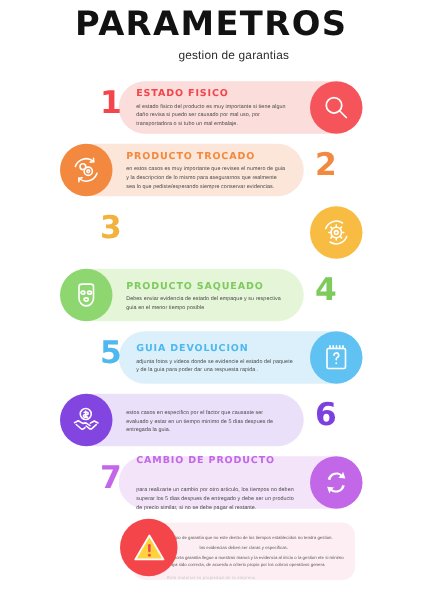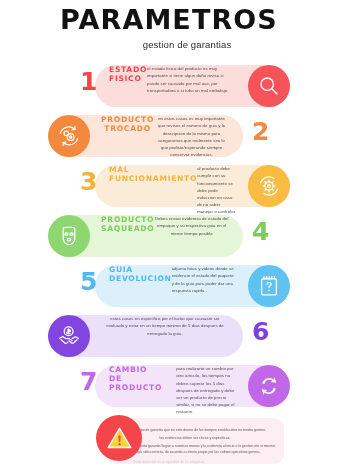--- a/index.html
+++ b/index.html
@@ -36,26 +36,26 @@
     height: 50px;
     margin-bottom: 0px;
   }
 
   .card {
     position: absolute;
     top: 4px;
     height: 42px;
     border-radius: 21px;
     display: flex;
-    flex-direction: row;
+    flex-direction: column;
     justify-content: center;
   }
   
   .row.icon-right .card { left: 95px; width: 188px; padding: 0 46px 0 14px; }
-  .row.icon-left  .card { left: 55px; width: 188px; padding: 0 14px 0 46px; text-align: center; }
+  .row.icon-left  .card { left: 55px; width: 188px; padding: 0 14px 0 46px; text-align: left; }
 
   .card-title {
     font-size: 7.6px;
     font-weight: 900;
     letter-spacing: .7px;
     margin-bottom: 1.5px;
     font-family: "DejaVu Sans", sans-serif;
   }
   .card-body {
     font-size: 4.3px;
@@ -154,24 +154,20 @@
             <circle cx="9.3" cy="9.3" r="2.3"></circle>
             <path d="M3.3 9.2a9 9 0 0 1 14.2-4.3"></path>
             <path d="M20.6 14.6a9 9 0 0 1-14.1 4.4"></path>
             <path d="M17.8 2.6l.2 2.8-2.8.3"></path>
             <path d="M6.2 21.3l-.2-2.8 2.8-.3"></path>
           </svg>
         </div>
         <div class="num" style="color: rgb(242, 137, 63);">2</div>
       </div>
       <div class="row icon-right">
-        <div class="card" style="background: rgb(251, 236, 216);">
-          <div class="card-title" style="color: rgb(242, 179, 62);">MAL FUNCIONAMIENTO</div>
-          <div class="card-body">al producto debe cumplir con su funcionamiento se debe pedir induccion en caso de no saber manejar o controlar el articulo .</div>
-        </div>
         <div class="badge" style="background: rgb(248, 188, 66);">
           <svg viewBox="0 0 24 24" fill="none" stroke="#fff" stroke-width="1.25" stroke-linecap="round">
             <circle cx="12" cy="12" r="4.2"></circle>
             <circle cx="12" cy="12" r="1.5"></circle>
             <path d="M12 7.8V6M12 18v-1.8M7.8 12H6M18 12h-1.8M9 9l-1.3-1.3M16.3 16.3L15 15M15 9l1.3-1.3M7.7 16.3L9 15"></path>
             <path d="M3.6 8.8A9 9 0 0 1 17 4.4"></path>
             <path d="M20.4 15.2A9 9 0 0 1 7 19.6"></path>
           </svg>
         </div>
         <div class="num" style="color: rgb(242, 179, 62);">3</div>

